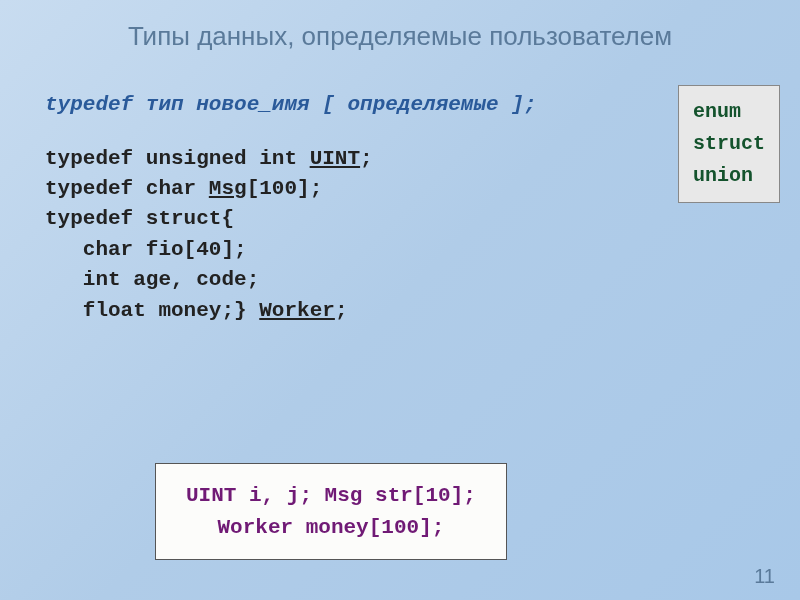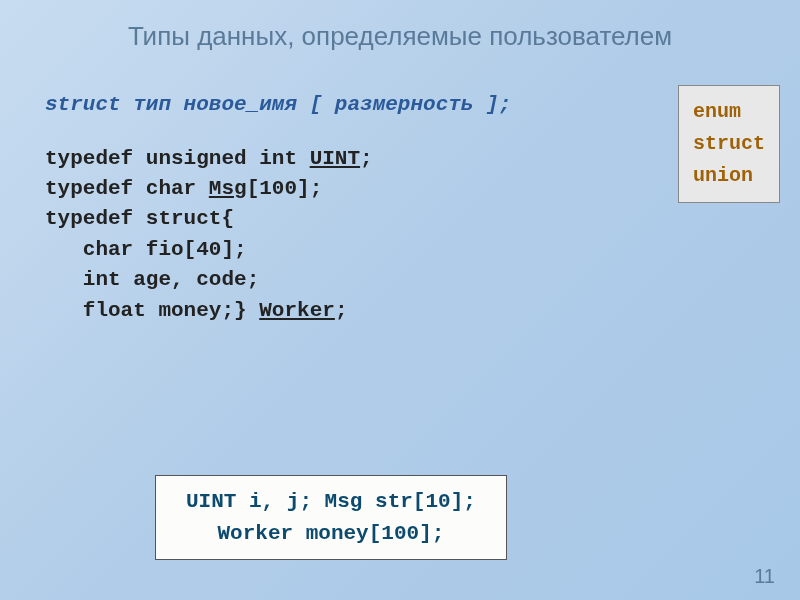--- a/index.html
+++ b/index.html
@@ -22,21 +22,21 @@
   .typedef-box {
     position: absolute;
     right: 20px;
     top: 85px;
     background: #e8e8e8;
     border: 1px solid #888;
     padding: 10px 14px 10px 14px;
     font-family: "Courier New", monospace;
     font-size: 20px;
     font-weight: bold;
-    color: #a16207;
+    color: #14532d;
     line-height: 1.6;
   }
   .typedef-box div { white-space: nowrap; }
   .content {
     padding: 30px 35px 0 75px;
   }
   .subtitle {
     font-size: 22px;
     color: #222;
     margin-bottom: 16px;
@@ -65,25 +65,25 @@
   }
   .code-block .underline {
     text-decoration: underline;
   }
   .example-box {
     position: absolute;
     left: 155px;
     bottom: 40px;
     background: #fcfcfa;
     border: 1.5px solid #555;
-    padding: 10px 30px;
+    padding: 16px 30px;
     font-family: "Courier New", monospace;
     font-size: 21px;
     font-weight: bold;
-    color: #0c4a6e;
+    color: #701a75;
     text-align: center;
     line-height: 1.5;
   }
   .page-number {
     position: absolute;
     right: 25px;
     bottom: 12px;
     color: #5a7a9a;
     font-size: 20px;
   }
@@ -94,21 +94,21 @@
 <h1 class="title">Типы данных, определяемые пользователем</h1>
 
 <div class="typedef-box">
   <div>enum</div>
   <div>struct</div>
   <div>union</div>
 </div>
 
 <div class="content">
 
-  <div class="syntax-line">struct тип новое_имя [ размерность ];</div>
+  <div class="syntax-line">typedef тип новое_имя [ определяемые ];</div>
 
   <div class="code-block"><span>typedef unsigned int </span><span class="underline">UINT</span><span>;</span>
 <span>typedef char </span><span class="underline">Msg</span><span>[100];</span>
 <span>typedef struct{</span>
 <span>   char fio[40];</span>
 <span>   int age, code;</span>
 <span>   float money;} </span><span class="underline">Worker</span><span>;</span></div>
 </div>
 
 <div class="example-box">

